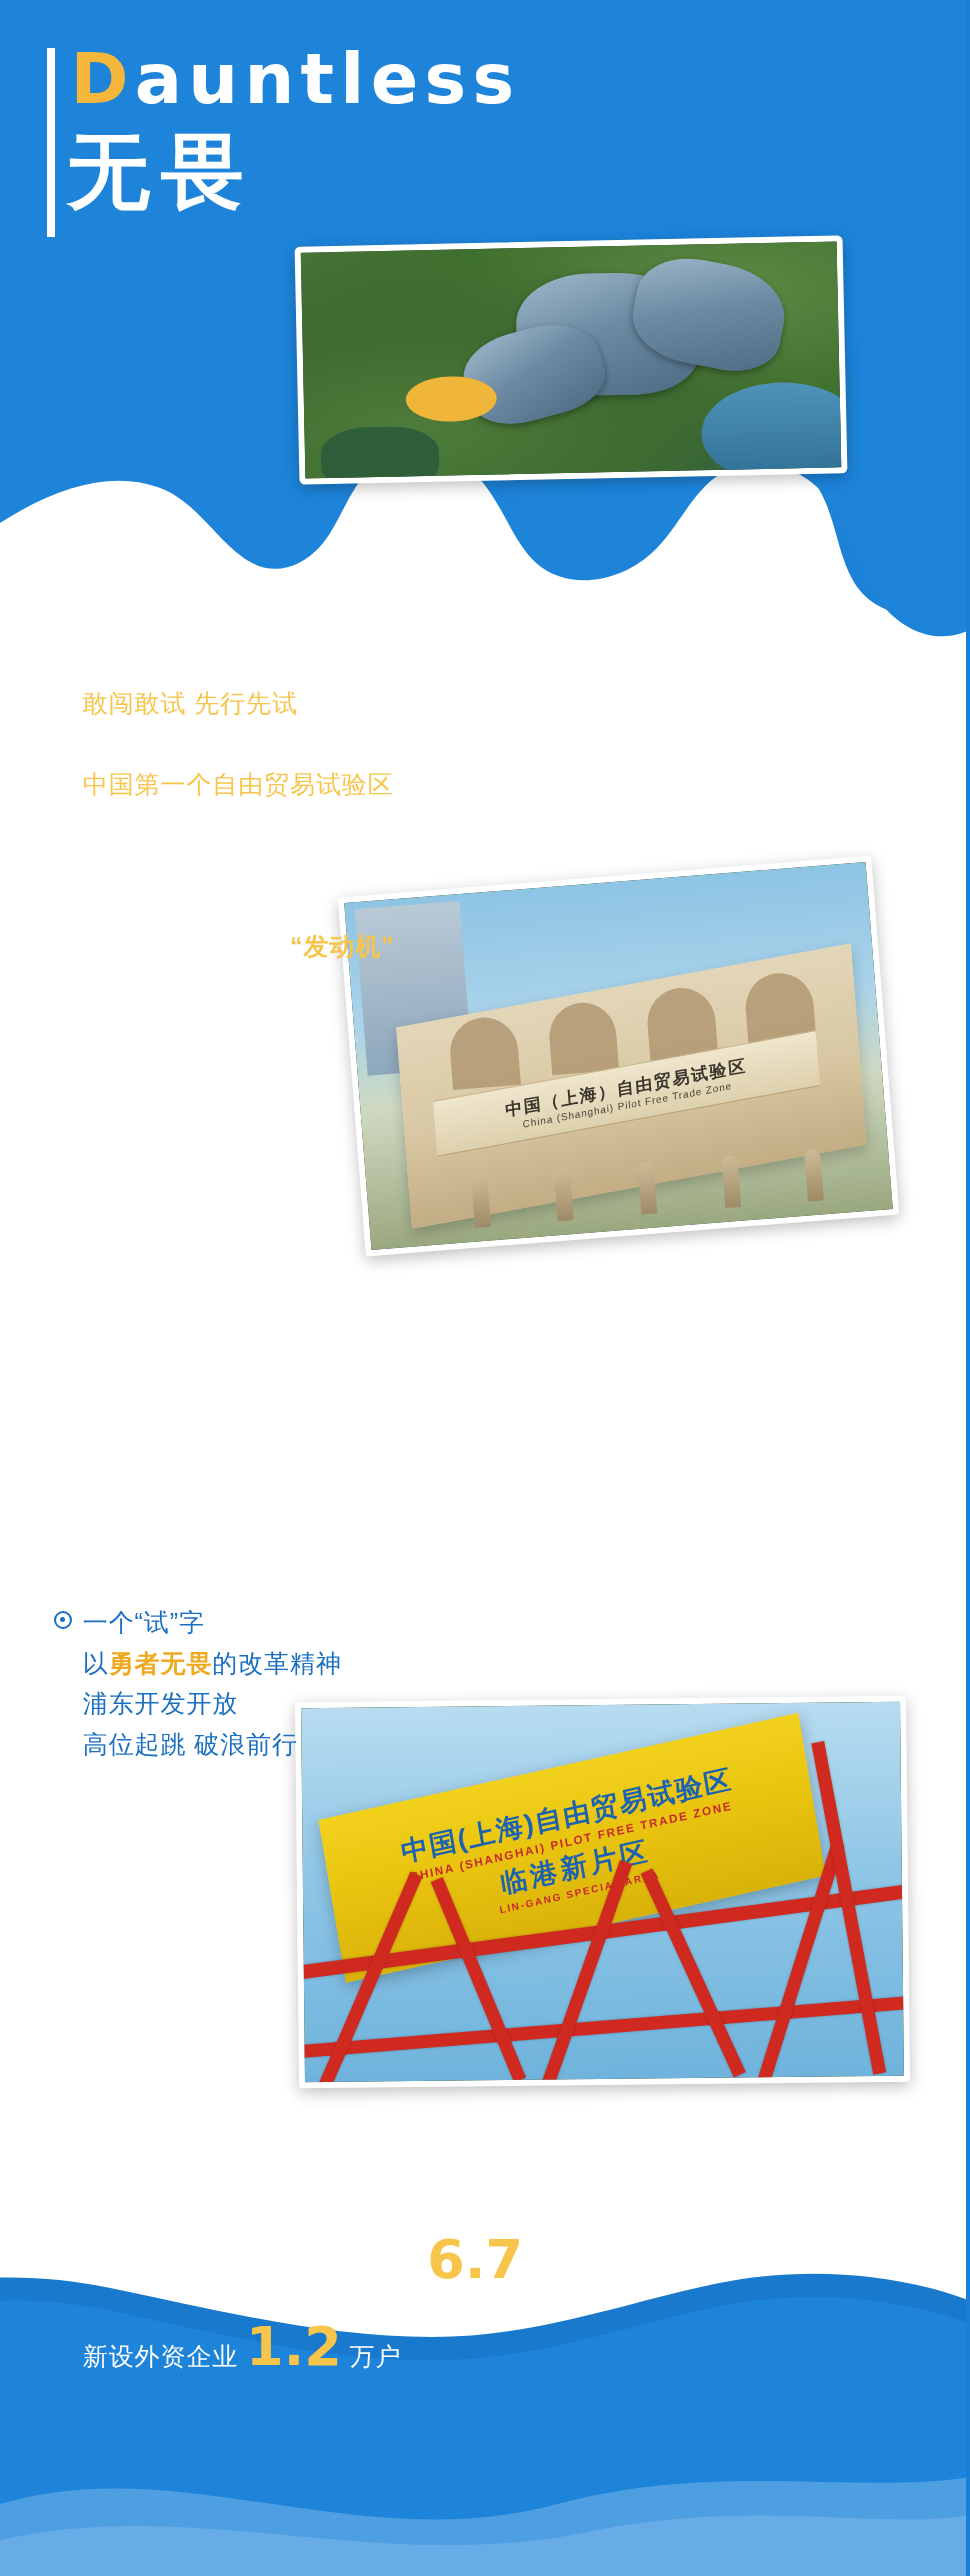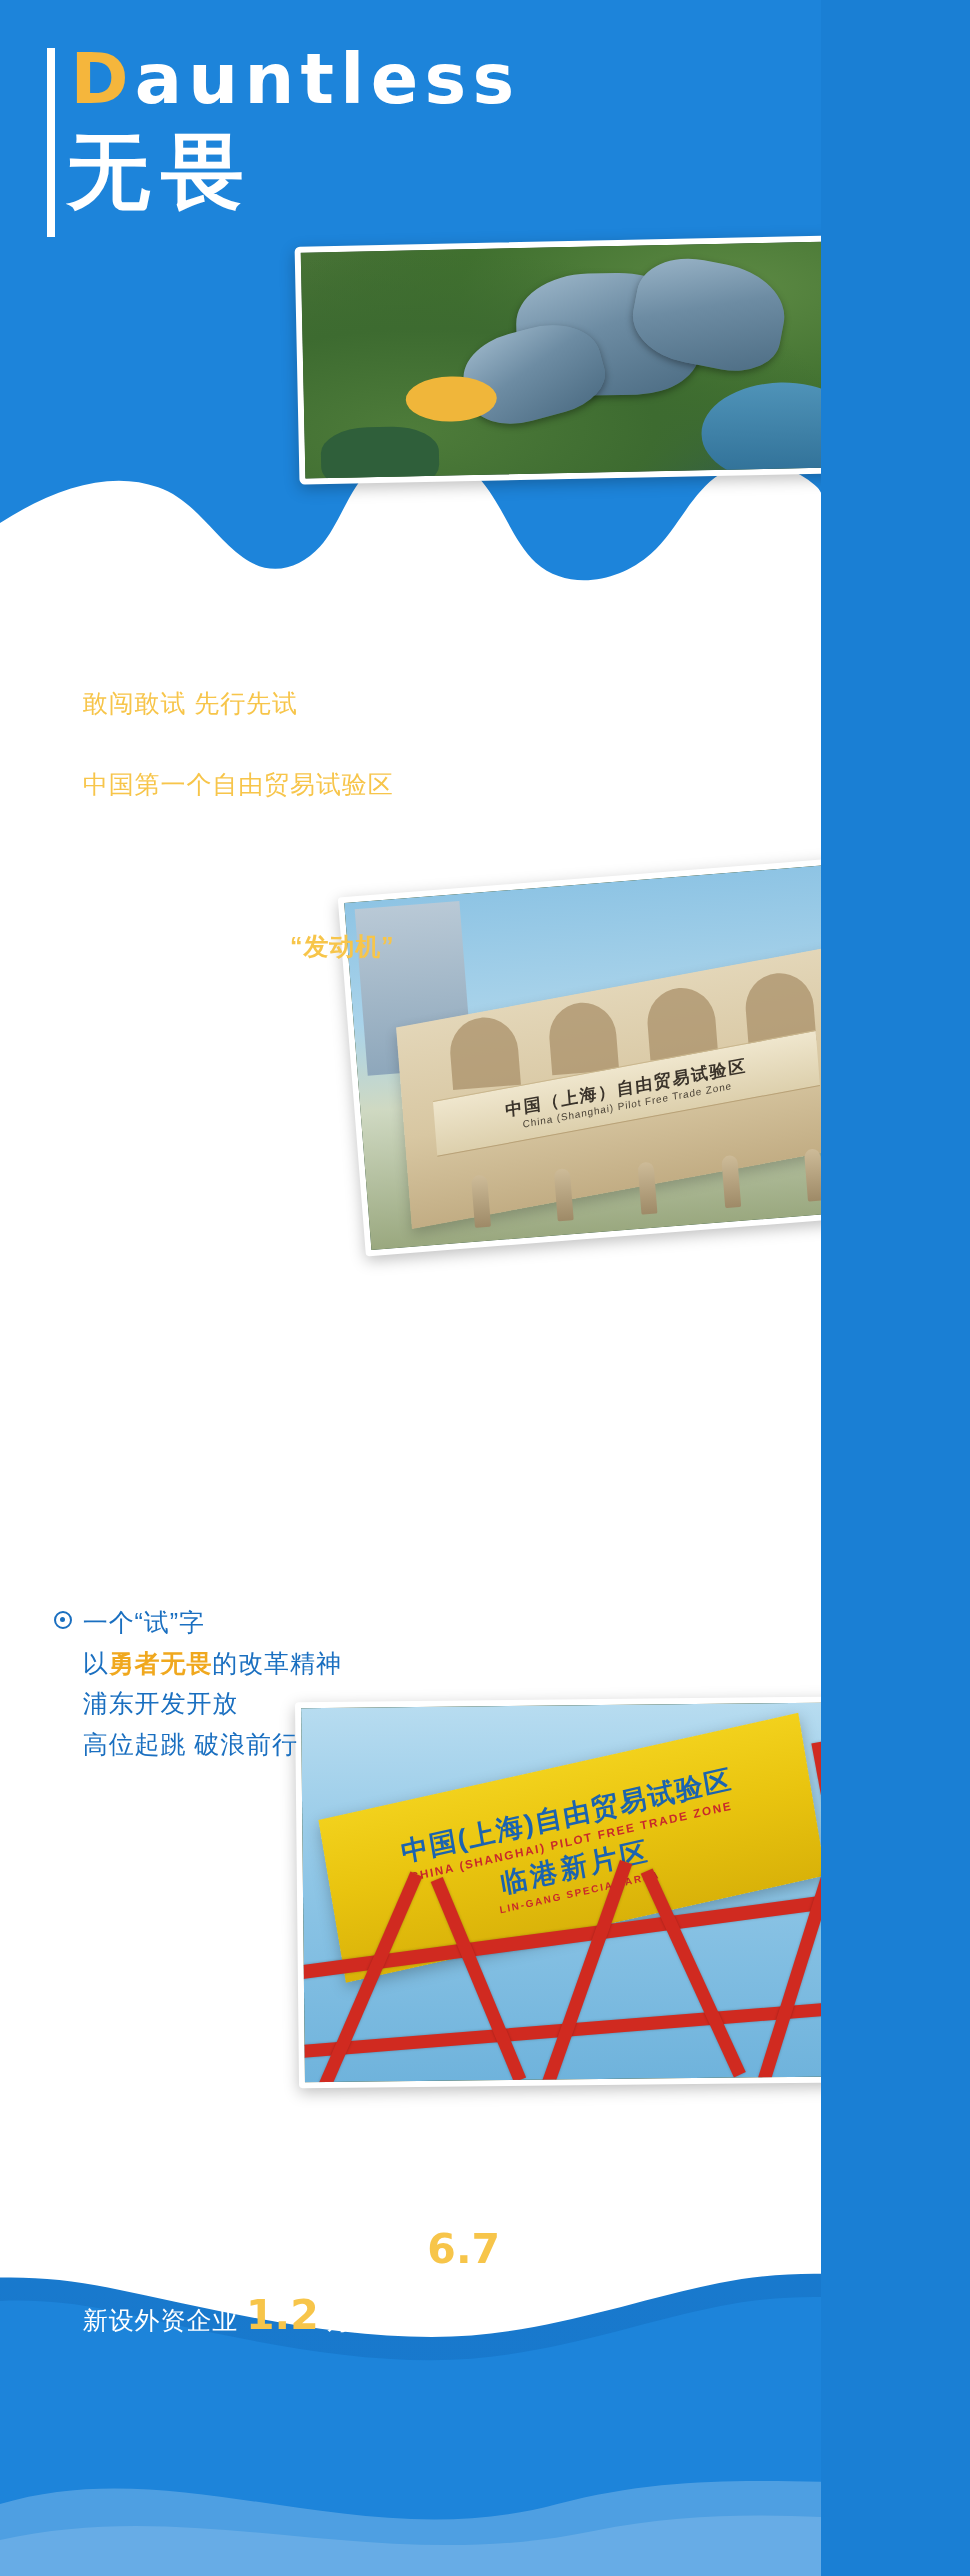--- a/index.html
+++ b/index.html
@@ -4,21 +4,21 @@
 <style>
   * { box-sizing: border-box; margin: 0; padding: 0; }
   html, body {
     width: 971px;
     height: 2576px;
     background: #1a7fd4;
     font-family: "Liberation Sans", sans-serif;
   }
   #poster {
     position: relative;
-    width: 821px;
+    width: 966px;
     height: 2576px;
     overflow: hidden;
     background: linear-gradient(180deg, #1f86db 0%, #1a7cd0 55%, #1878cc 100%);
   }
 
   
   .silhouette {
     position: absolute;
     left: 0; top: 0;
     width: 971px; height: 2576px;
@@ -216,21 +216,21 @@
     line-height: 1.62;
     color: #ffffff;
     letter-spacing: 0.9px;
     white-space: nowrap;
   }
   .ln.gold { color: #f7c54a; font-weight: normal; }
   .ln .gold-in { color: #f7c54a; font-weight: bold; }
   .ln .white-in { color: #ffffff; }
   .ln .big-num {
     color: #f7c54a;
-    font-size: 41px;
+    font-size: 54px;
     font-weight: bold;
     font-family: "DejaVu Sans", sans-serif;
     letter-spacing: 0;
   }
 
   #block-1 { left: 54px; top: 683px; }
   #block-2 { left: 431px; top: 1281px; }
   #block-3 { left: 54px; top: 1602px; }
   #block-4 { left: 54px; top: 2175px; }
 

